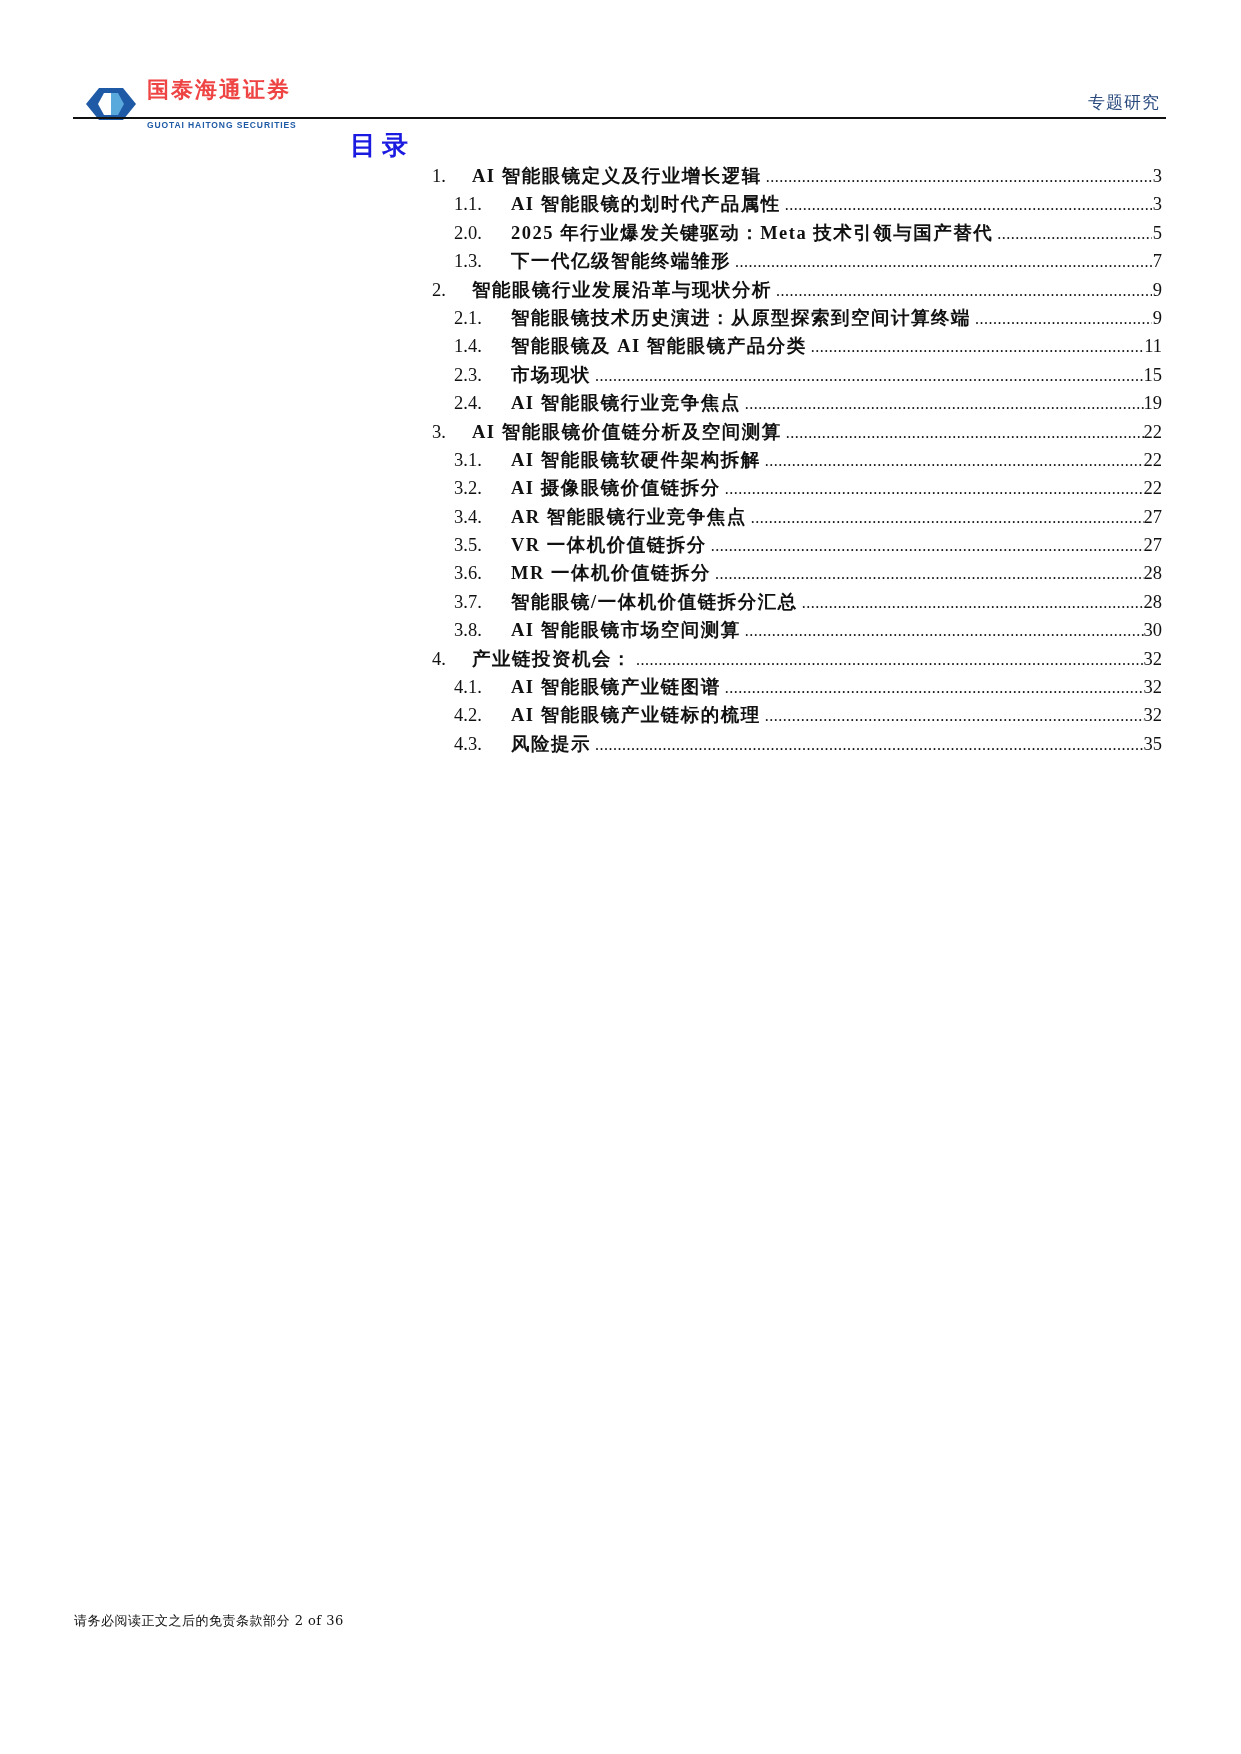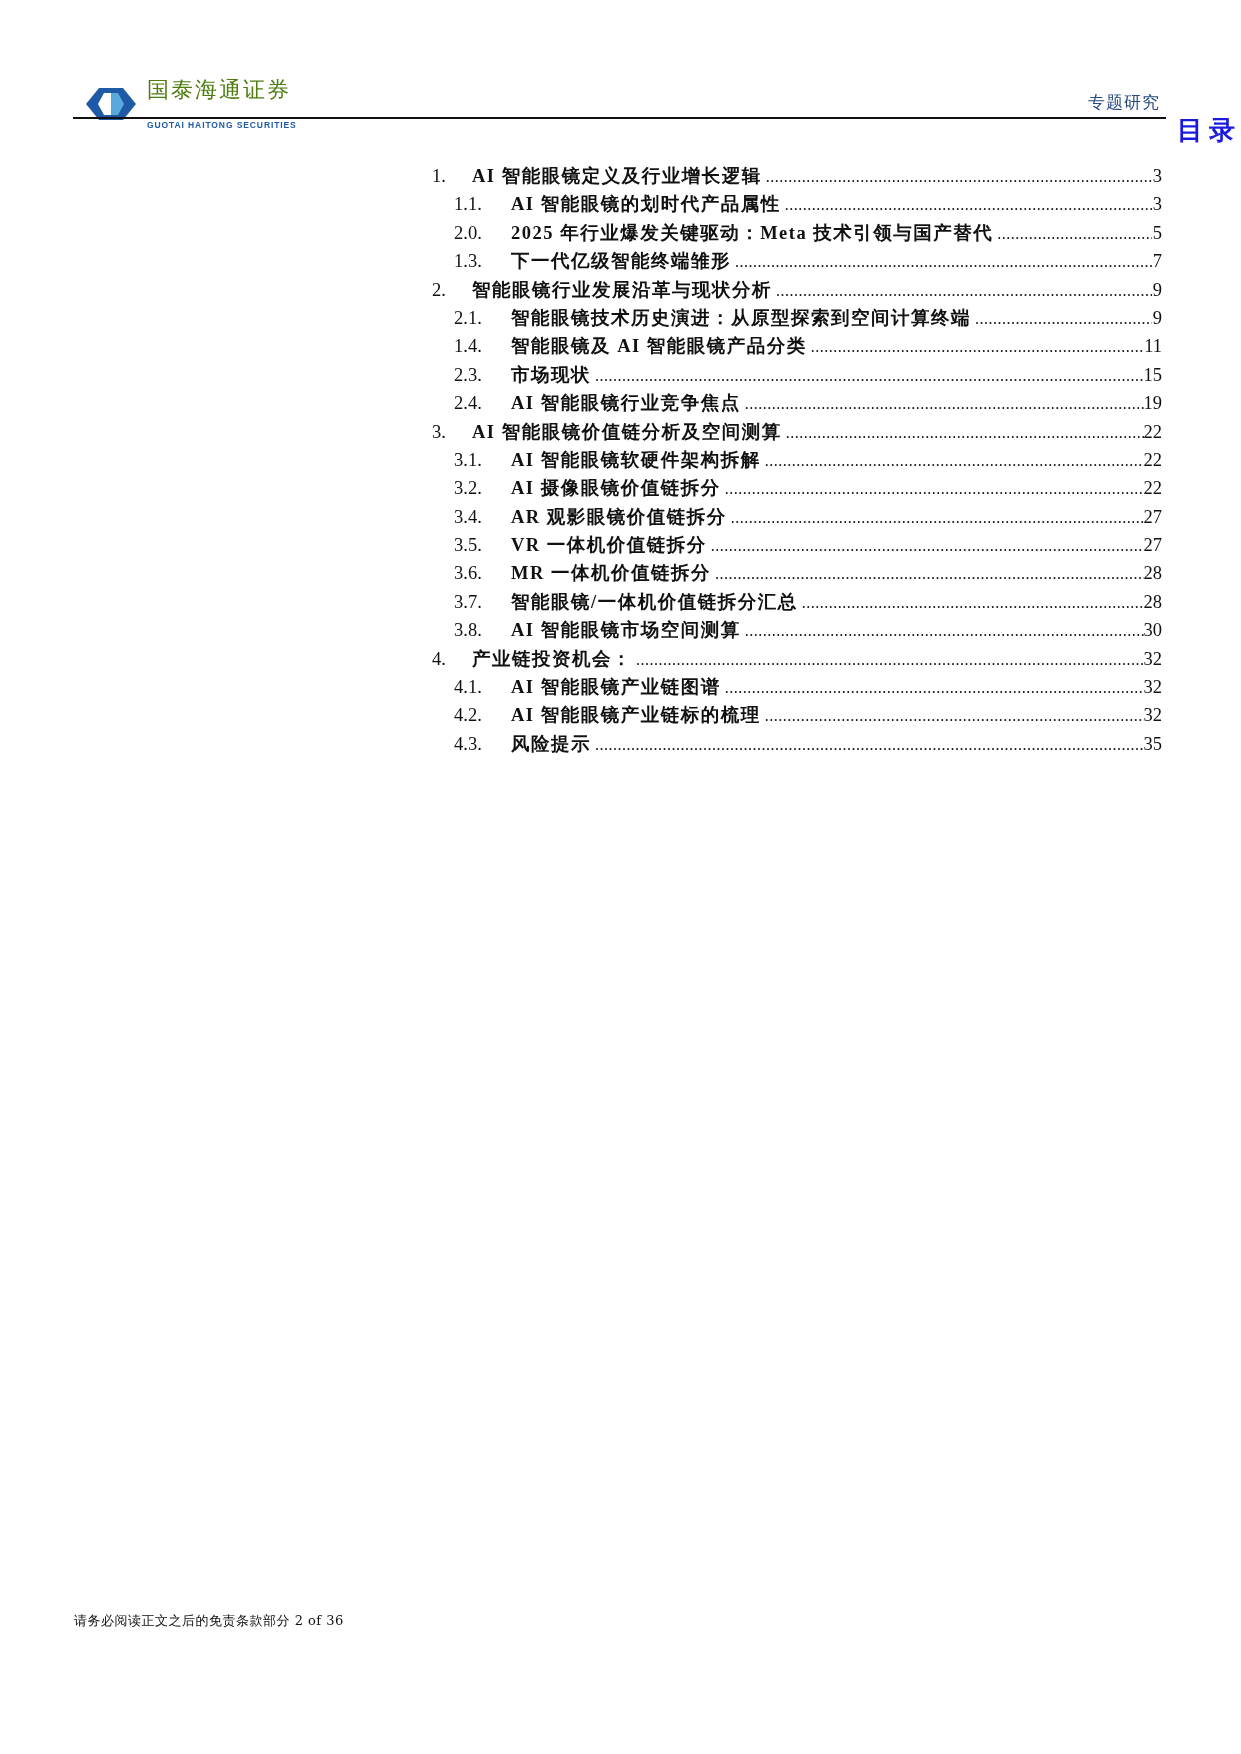--- a/index.html
+++ b/index.html
@@ -2,31 +2,31 @@
 <html><head>
 <meta charset="utf-8">
 <style>
   html, body { margin: 0; padding: 0; background: #ffffff; }
   body { width: 1241px; height: 1754px; position: relative; overflow: hidden;
          font-family: "Liberation Serif", "DejaVu Serif", serif; color: #111; }
   .header { position: absolute; left: 73px; top: 78px; width: 1093px; height: 40px; }
   .logo { position: absolute; left: 12px; top: 0; display: flex; align-items: center; }
   .logo-mark { width: 52px; height: 34px; }
   .logo-text { margin-left: 10px; display: flex; flex-direction: column; }
-  .logo-cn { font-family: "DejaVu Sans", sans-serif; font-weight: normal; font-size: 22px;
-             color: #4d7c0f; letter-spacing: 2px; line-height: 24px; }
+  .logo-cn { font-family: "DejaVu Sans", sans-serif; font-weight: bold; font-size: 22px;
+             color: #ef4444; letter-spacing: 2px; line-height: 24px; }
   .logo-en { font-family: "Liberation Sans", sans-serif; font-weight: bold; font-size: 8.5px;
              color: #1f5aa6; letter-spacing: 0.9px; line-height: 10px; margin-top: 18px; }
   .report-type { position: absolute; right: 6px; top: 13px; font-size: 17px;
                  color: #2a4a7e; font-family: Liberation Mono, monospace; letter-spacing: 1px; }
   .header-rule { position: absolute; left: 73px; top: 117px; width: 1093px; height: 0;
                  border-top: 2px solid #111; }
-  .toc-title { position: absolute; left: 0; width: 1241px; top: 113px; text-align: right;
+  .toc-title { position: absolute; left: 0; width: 1241px; top: 128px; text-align: left;
                font-family: "DejaVu Sans", sans-serif; font-weight: bold; font-size: 26px;
-               color: #1a1ae0; letter-spacing: 6px; box-sizing: border-box; }
+               color: #1a1ae0; letter-spacing: 6px; padding-left: 350px; box-sizing: border-box; }
   .toc { position: absolute; left: 432px; top: 163px; width: 730px; }
   .toc-row { display: flex; align-items: baseline; height: 28.4px; font-size: 18.5px;
              white-space: nowrap; }
   .toc-row.level-1 .num { width: 40px; padding-left: 0; }
   .toc-row.level-2 .num { width: 57px; padding-left: 22px; }
   .num { flex: none; }
   .label { flex: none; letter-spacing: 1.5px; padding-right: 4px; font-weight: bold; }
   .leader { flex: 1 1 auto; overflow: hidden; height: 18px; position: relative; }
   .leader::before { content: "........................................................................................................................................................................................................";
                     position: absolute; left: 0; bottom: -4px; letter-spacing: 0.5px; font-size: 16px; }
@@ -123,21 +123,21 @@
       <span class="page">22</span>
     </div>
     <div class="toc-row level-2">
       <span class="num">3.2.</span>
       <span class="label">AI 摄像眼镜价值链拆分</span>
       <span class="leader"></span>
       <span class="page">22</span>
     </div>
     <div class="toc-row level-2">
       <span class="num">3.4.</span>
-      <span class="label">AR 观影眼镜价值链拆分</span>
+      <span class="label">AR 智能眼镜行业竞争焦点</span>
       <span class="leader"></span>
       <span class="page">27</span>
     </div>
     <div class="toc-row level-2">
       <span class="num">3.5.</span>
       <span class="label">VR 一体机价值链拆分</span>
       <span class="leader"></span>
       <span class="page">27</span>
     </div>
     <div class="toc-row level-2">

